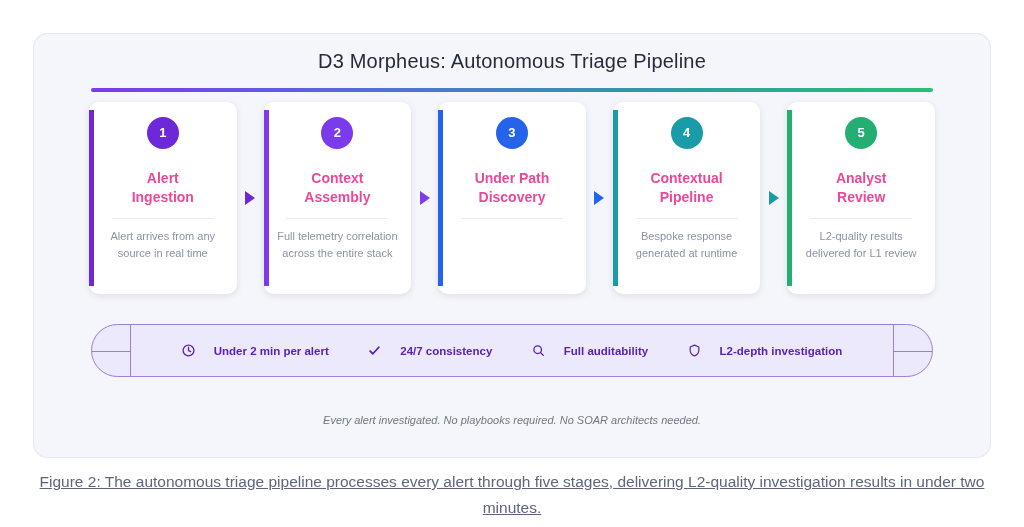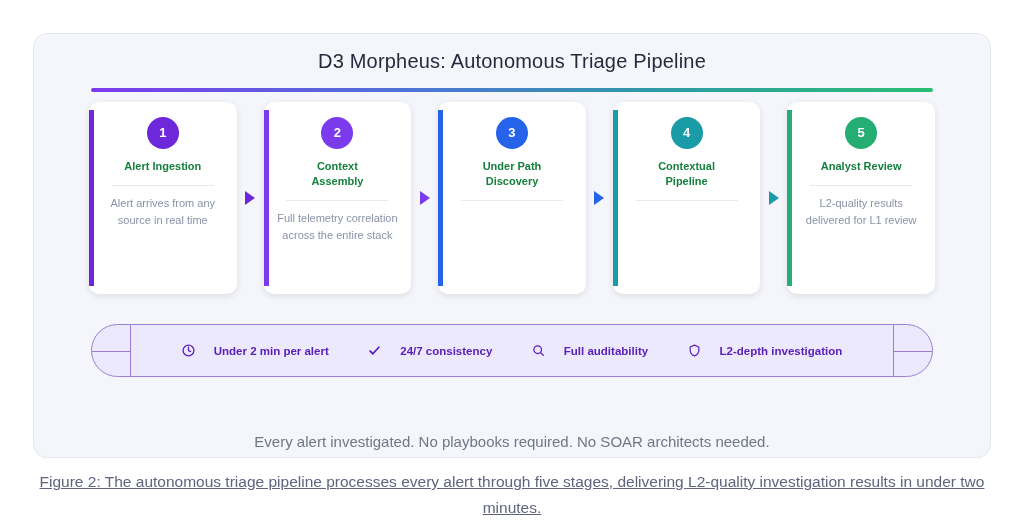--- a/index.html
+++ b/index.html
@@ -14,43 +14,43 @@
 
   .grad-bar { margin:15px 57px 0 57px; height:4px; border-radius:2px;
               background:linear-gradient(90deg,#7C3AED 0%,#4E74D6 38%,#2E9BA4 68%,#2CBE74 100%); }
 
   .stages { margin:10px 55px 0 55px; height:192px; display:flex; align-items:stretch; }
   .stage-card { flex:1 1 0; position:relative; background:#ffffff; border-radius:10px;
                 box-shadow:0 2px 7px rgba(15,23,42,.10); padding-top:15px; text-align:center; }
   .accent-bar { position:absolute; left:0; top:8px; bottom:8px; width:5px; }
   .num-circle { width:32px; height:32px; border-radius:50%; margin:0 auto;
                 color:#ffffff; font-weight:bold; font-size:13px; line-height:32px; }
-  .stage-title { margin:10px auto 0 auto; width:92px; font-size:11px; font-weight:bold;
-                 color:#15803d; line-height:1.35; }
+  .stage-title { margin:20px auto 0 auto; width:92px; font-size:14px; font-weight:bold;
+                 color:#ec4899; line-height:1.35; }
   .stage-divider { width:102px; height:1px; background:#E7E9EF; margin:11px auto 9px auto; }
   .stage-desc { margin:0 auto; width:126px; font-size:11px; color:#8A92A6; line-height:1.55; }
 
   .arrow-slot { width:27px; flex:0 0 27px; display:flex; align-items:center; justify-content:center; }
   .arrow { width:0; height:0; border-top:7px solid transparent; border-bottom:7px solid transparent;
            border-left:10px solid #6D28D9; }
 
   .pill { position:relative; margin:30px 57px 0 57px; height:53px;
           background:#EDE9FD; border:1px solid #9B7FD4; border-radius:27px;
           display:flex; align-items:center; justify-content:space-around; padding:0 70px; }
   .cap-v { position:absolute; top:0; bottom:0; width:1px; background:#9B7FD4; }
   .cap-v.left { left:38px; } .cap-v.right { right:38px; }
   .cap-h { position:absolute; top:50%; height:1px; background:#9B7FD4; width:38px; }
   .cap-h.left { left:0; } .cap-h.right { right:0; }
 
   .feature { display:flex; align-items:center; gap:19px; color:#5B21B6;
              font-weight:bold; font-size:11.5px; }
   .feature svg { display:block; }
 
-  .panel-note { margin-top:56px; text-align:center; 
-                color:#6F7787; font-size:15px; }
+  .panel-note { margin-top:37px; text-align:center; font-style:italic;
+                color:#6F7787; font-size:11px; }
 
   .caption { position:absolute; left:37px; top:469px; width:950px; text-align:center;
              color:#5F647E; font-size:15.5px; line-height:1.7;text-decoration:underline; }
 </style>
 </head>
 <body>
 
 <div class="panel">
   <div class="panel-title">D3 Morpheus: Autonomous Triage Pipeline</div>
   <div class="grad-bar"></div>
@@ -90,20 +90,21 @@
 
     <div class="arrow-slot">
       <div class="arrow" style="border-left-color: rgb(37, 99, 235);"></div>
     </div>
 
     <div class="stage-card">
       <div class="accent-bar" style="background-color: rgb(26, 155, 168);"></div>
       <div class="num-circle" style="background-color: rgb(26, 155, 168);">4</div>
       <div class="stage-title">Contextual Pipeline</div>
       <div class="stage-divider"></div>
+      <div class="stage-desc">Bespoke response generated at runtime</div>
     </div>
 
     <div class="arrow-slot">
       <div class="arrow" style="border-left-color: rgb(26, 155, 168);"></div>
     </div>
 
     <div class="stage-card">
       <div class="accent-bar" style="background-color: rgb(36, 174, 115);"></div>
       <div class="num-circle" style="background-color: rgb(36, 174, 115);">5</div>
       <div class="stage-title">Analyst Review</div>

